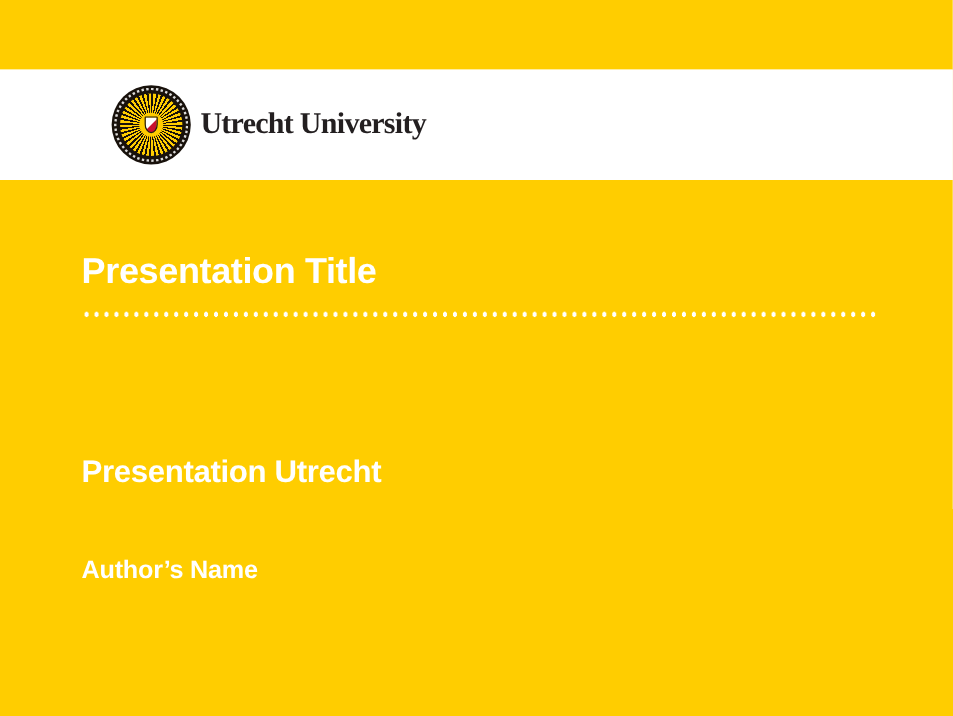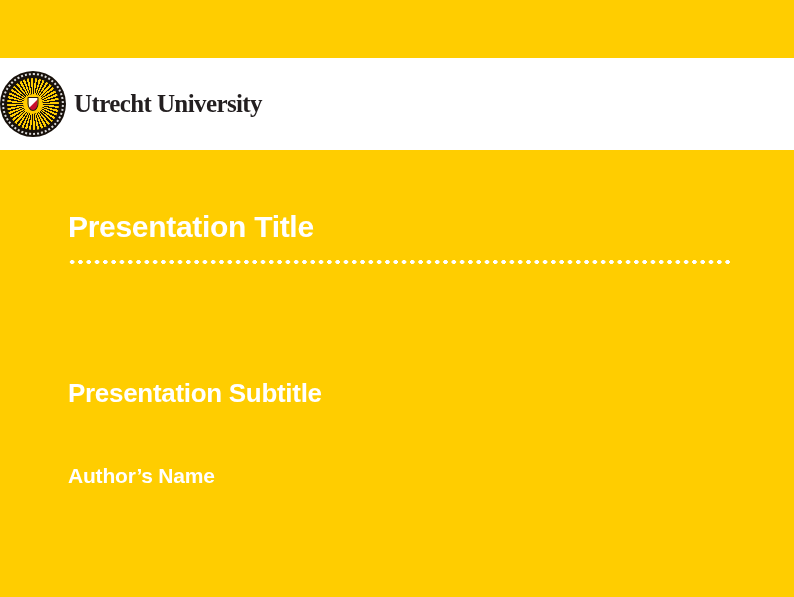--- a/index.html
+++ b/index.html
@@ -21,20 +21,21 @@
   .top-bar {
     height: 58px;
     background: var(--brand-yellow);
   }
 
   .logo-band {
     height: 92px;
     background: #ffffff;
     display: flex;
     align-items: center;
+    padding-left: 93px;
   }
 
   
   .uu-logo { position: relative; width: 66px; height: 66px; flex: 0 0 auto; }
   .seal-ring {
     position: absolute; inset: 0;
     border-radius: 50%;
     background: var(--seal-black);
   }
   .seal-motto {
@@ -117,17 +118,17 @@
       <div class="seal-rays"></div>
       <div class="seal-center"></div>
       <div class="seal-shield"></div>
     </div>
     <div class="wordmark">Utrecht University</div>
   </div>
 
   <div class="body-area">
     <h1 class="title">Presentation Title</h1>
     <div class="dotted-rule"></div>
-    <h2 class="subtitle">Presentation Subtitle</h2>
+    <h2 class="subtitle">Presentation Utrecht</h2>
     <div class="author">Author’s Name</div>
   </div>
 
 </div>
 
 </body></html>

